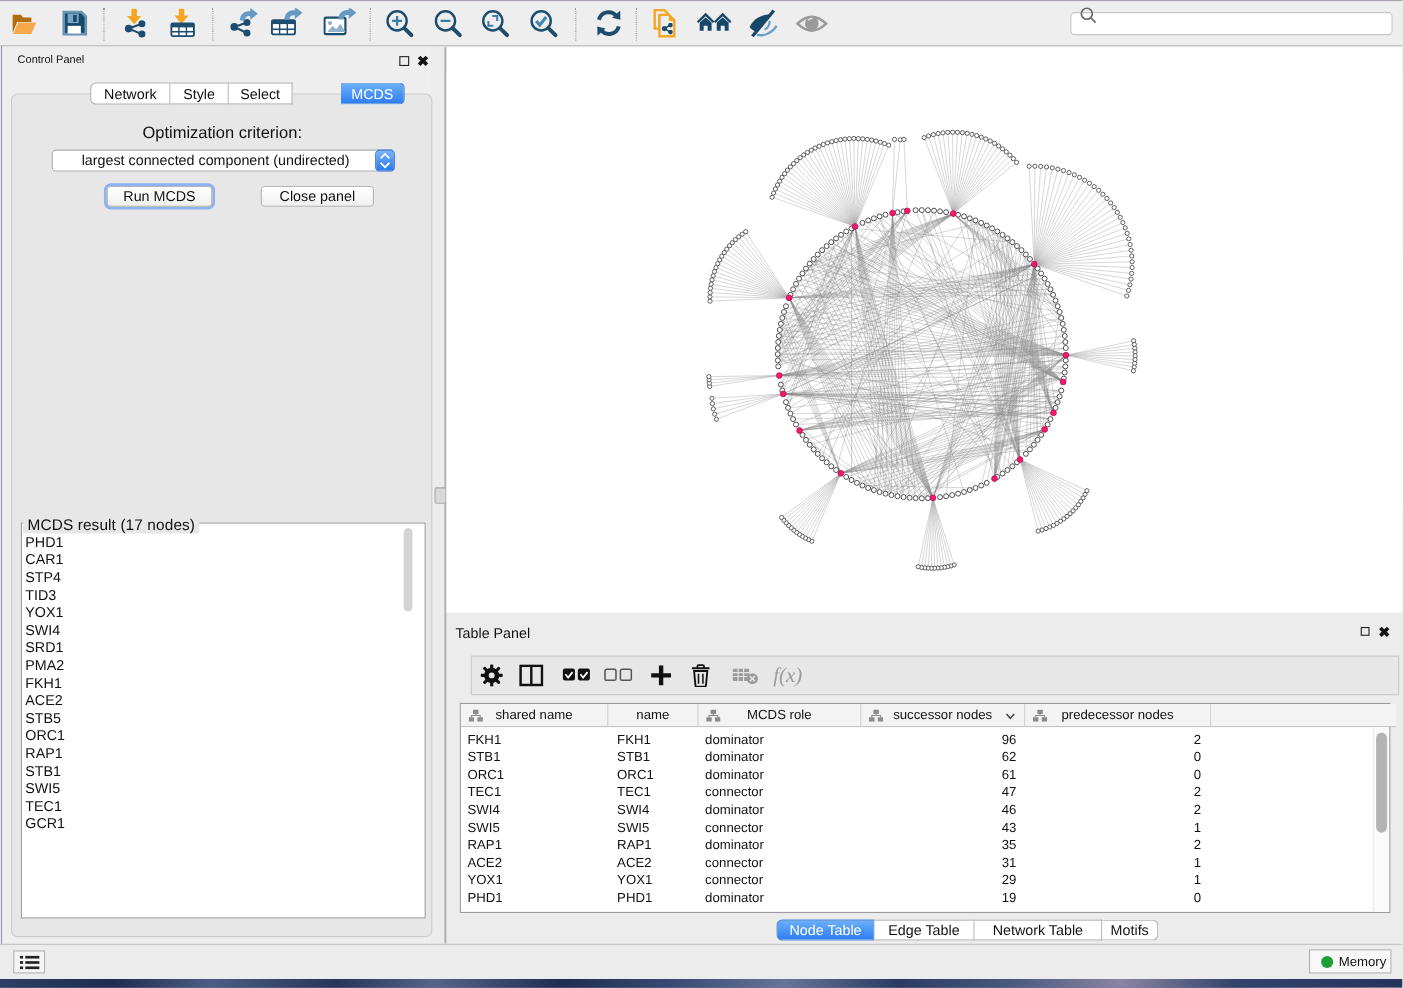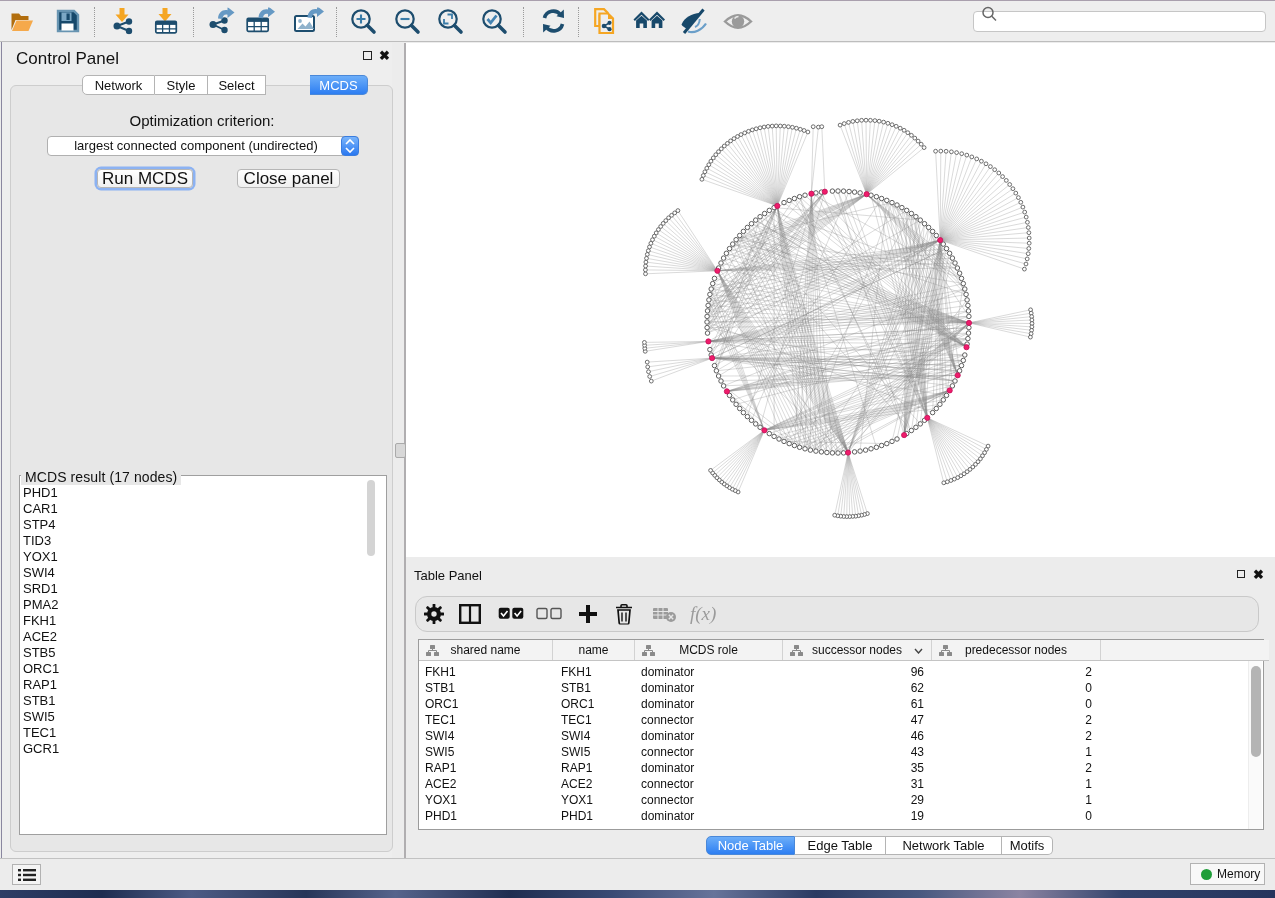--- a/index.html
+++ b/index.html
@@ -10,33 +10,33 @@
 #toolbar svg { position:absolute; top:50%; transform:translateY(-50%); }
 .tsep { position:absolute; top:6px; height:30px; width:0; border-left:1px dotted #9a9a9a; }
 #searchbox { left:973px; top:10px; width:293px; height:21px; background:#fff; border:1px solid #c6c6c6; border-radius:4px; }
 #searchbox svg { position:absolute; left:7px; top:2px; }
 
 
 #ledge { left:1px; top:42px; width:1px; height:848px; background:#8a87a0; }
 
 
 #cpanel { left:2px; top:43px; width:390px; height:815px; background:#eeeeee; }
-#cpanel-title { left:14px; top:6px; font-size:17px; color:#111; }
+#cpanel-title { left:14px; top:6px; font-size:10px; color:#111; }
 .winbtn-sq { width:9px; height:9px; border:1.5px solid #222; }
 .winbtn-x { font-size:13px; font-weight:bold; color:#111; line-height:10px; }
 #cp-content { left:8px; top:42px; width:383px; height:767px; background:#e7e7e7; border:1px solid #cdcdcd; border-radius:6px; }
 #cp-tabs { left:80px; top:32px; height:20px; display:flex; font-size:13px; }
 .tab { border:1px solid #b4b4b4; border-left:none; background:#fff; color:#111; display:flex; align-items:center; justify-content:center; }
 .tab.first { border-left:1px solid #b4b4b4; border-radius:5px 0 0 5px; }
 .tab.last { border-radius:0 5px 5px 0; }
 .tab.sel { background:linear-gradient(#6caef9,#2d7ef2); color:#fff; border-color:#4a88d8;margin-left:44px; }
 #optlabel { left:0; top:69px; width:400px; text-align:center; font-size:15px; color:#111; }
 #cp-select { left:45px; top:93px; width:312px; height:20px; background:#fff; border:1px solid #b0b0b0; border-radius:4px; font-size:13px; color:#111; text-align:center; line-height:18px; padding-right:14px; }
 #cp-select .cap { position:absolute; right:-1px; top:-1px; width:18px; height:20px; border-radius:4px; background:linear-gradient(#7ab5fb,#2a78f0); border:1px solid #3a7de0; }
-.btn { position:absolute; height:19px; background:linear-gradient(#ffffff,#f0f0f0); border:1px solid #b6b6b6; border-radius:4px; font-size:17px; color:#111; text-align:center; line-height:17px; }
+.btn { position:absolute; height:19px; background:linear-gradient(#ffffff,#f0f0f0); border:1px solid #b6b6b6; border-radius:4px; font-size:13px; color:#111; text-align:center; line-height:17px; }
 #btn-run { left:95px; top:126px; width:96px; box-shadow:0 0 0 2.5px rgba(110,160,245,.75); }
 #btn-close { left:203px; top:126px; width:103px;margin-left:32px; }
 #groupbox { left:17px; top:432px; width:368px; height:360px; border:1px solid #9f9f9f; background:#fff; }
 #grouplabel { left:19px; top:426px; background:#e7e7e7; padding:0 4px; font-size:14px; letter-spacing:0.1px; color:#111; }
 #mcdslist { left:2px; top:9px; width:345px; font-size:13px; color:#111; line-height:16px; padding-left:1px; }
 #listscroll { right:11px; top:4px; width:8px; height:76px; background:#d4d4d4; border-radius:4px; }
 
 
 #vsplit { left:404px; top:43px; width:2px; height:815px; background:#b0aeb0; }
 #vhandle { left:395px; top:443px; width:11px; height:15px; background:#d8d8d8; border:1px solid #aaa; border-radius:2px; }
@@ -45,21 +45,21 @@
 #netframe { left:406px; top:43px; width:869px; height:514px; background:#fff; }
 #nettitle { left:0; top:0; width:869px; height:21px; background:linear-gradient(#f5f5f5,#d8d8d8); border-top:1px solid #fdfdfd; border-bottom:1px solid #a9a9a9; }
 #nettitle .t { position:absolute; left:0; top:3px; width:1000px; text-align:center; font-size:13px; color:#222; }
 .light { position:absolute; top:4px; width:12px; height:12px; border-radius:50%; }
 #netcanvas { left:0; top:22px; width:869px; height:492px; background:#fff; }
 
 
 #tpanel { left:406px; top:557px; width:869px; height:301px; background:#ececec; }
 #hhandle { left:831px; top:557.5px; width:14px; height:6px; background:#dadada; border:1px solid #b2b2b2; border-radius:2px; }
 #tp-title { left:8px; top:11px; font-size:13px; color:#111; }
-#tp-toolbar { left:9px; top:39px; width:844px; height:36px; background:#e7e7e7; border:1px solid #c9c9c9; border-radius:12px; }
+#tp-toolbar { left:22px; top:39px; width:844px; height:36px; background:#e7e7e7; border:1px solid #c9c9c9; border-radius:0; }
 #tp-toolbar svg { position:absolute; top:50%; transform:translateY(-50%); }
 #tbl { left:12px; top:82px; width:846px; height:191px; background:#fff; border:1px solid #9b9b9b; font-size:12px; color:#111; }
 #tbl-head { position:absolute; left:0; top:0; width:850px; height:21px; background:#f3f3f3; border-bottom:1px solid #c4c4c4; }
 .hcell { position:absolute; top:0; height:20px; border-right:1px solid #d2d2d2; display:flex; align-items:center; justify-content:center; font-size:12px; color:#111; }
 .hico { position:absolute; left:7px; top:5px; height:12px; }
 .row { position:absolute; left:0; width:830px; height:16px; line-height:16px; }
 .c1 { position:absolute; left:6px; } .c2 { position:absolute; left:142px; }
 .c3 { position:absolute; left:222px; } .c4 { position:absolute; width:120px; left:385px; text-align:right; }
 .c5 { position:absolute; width:120px; left:553px; text-align:right; }
 #tscroll { position:absolute; right:1px; top:21px; width:14px; height:168px; background:#fafafa; border-left:1px solid #ededed; }

